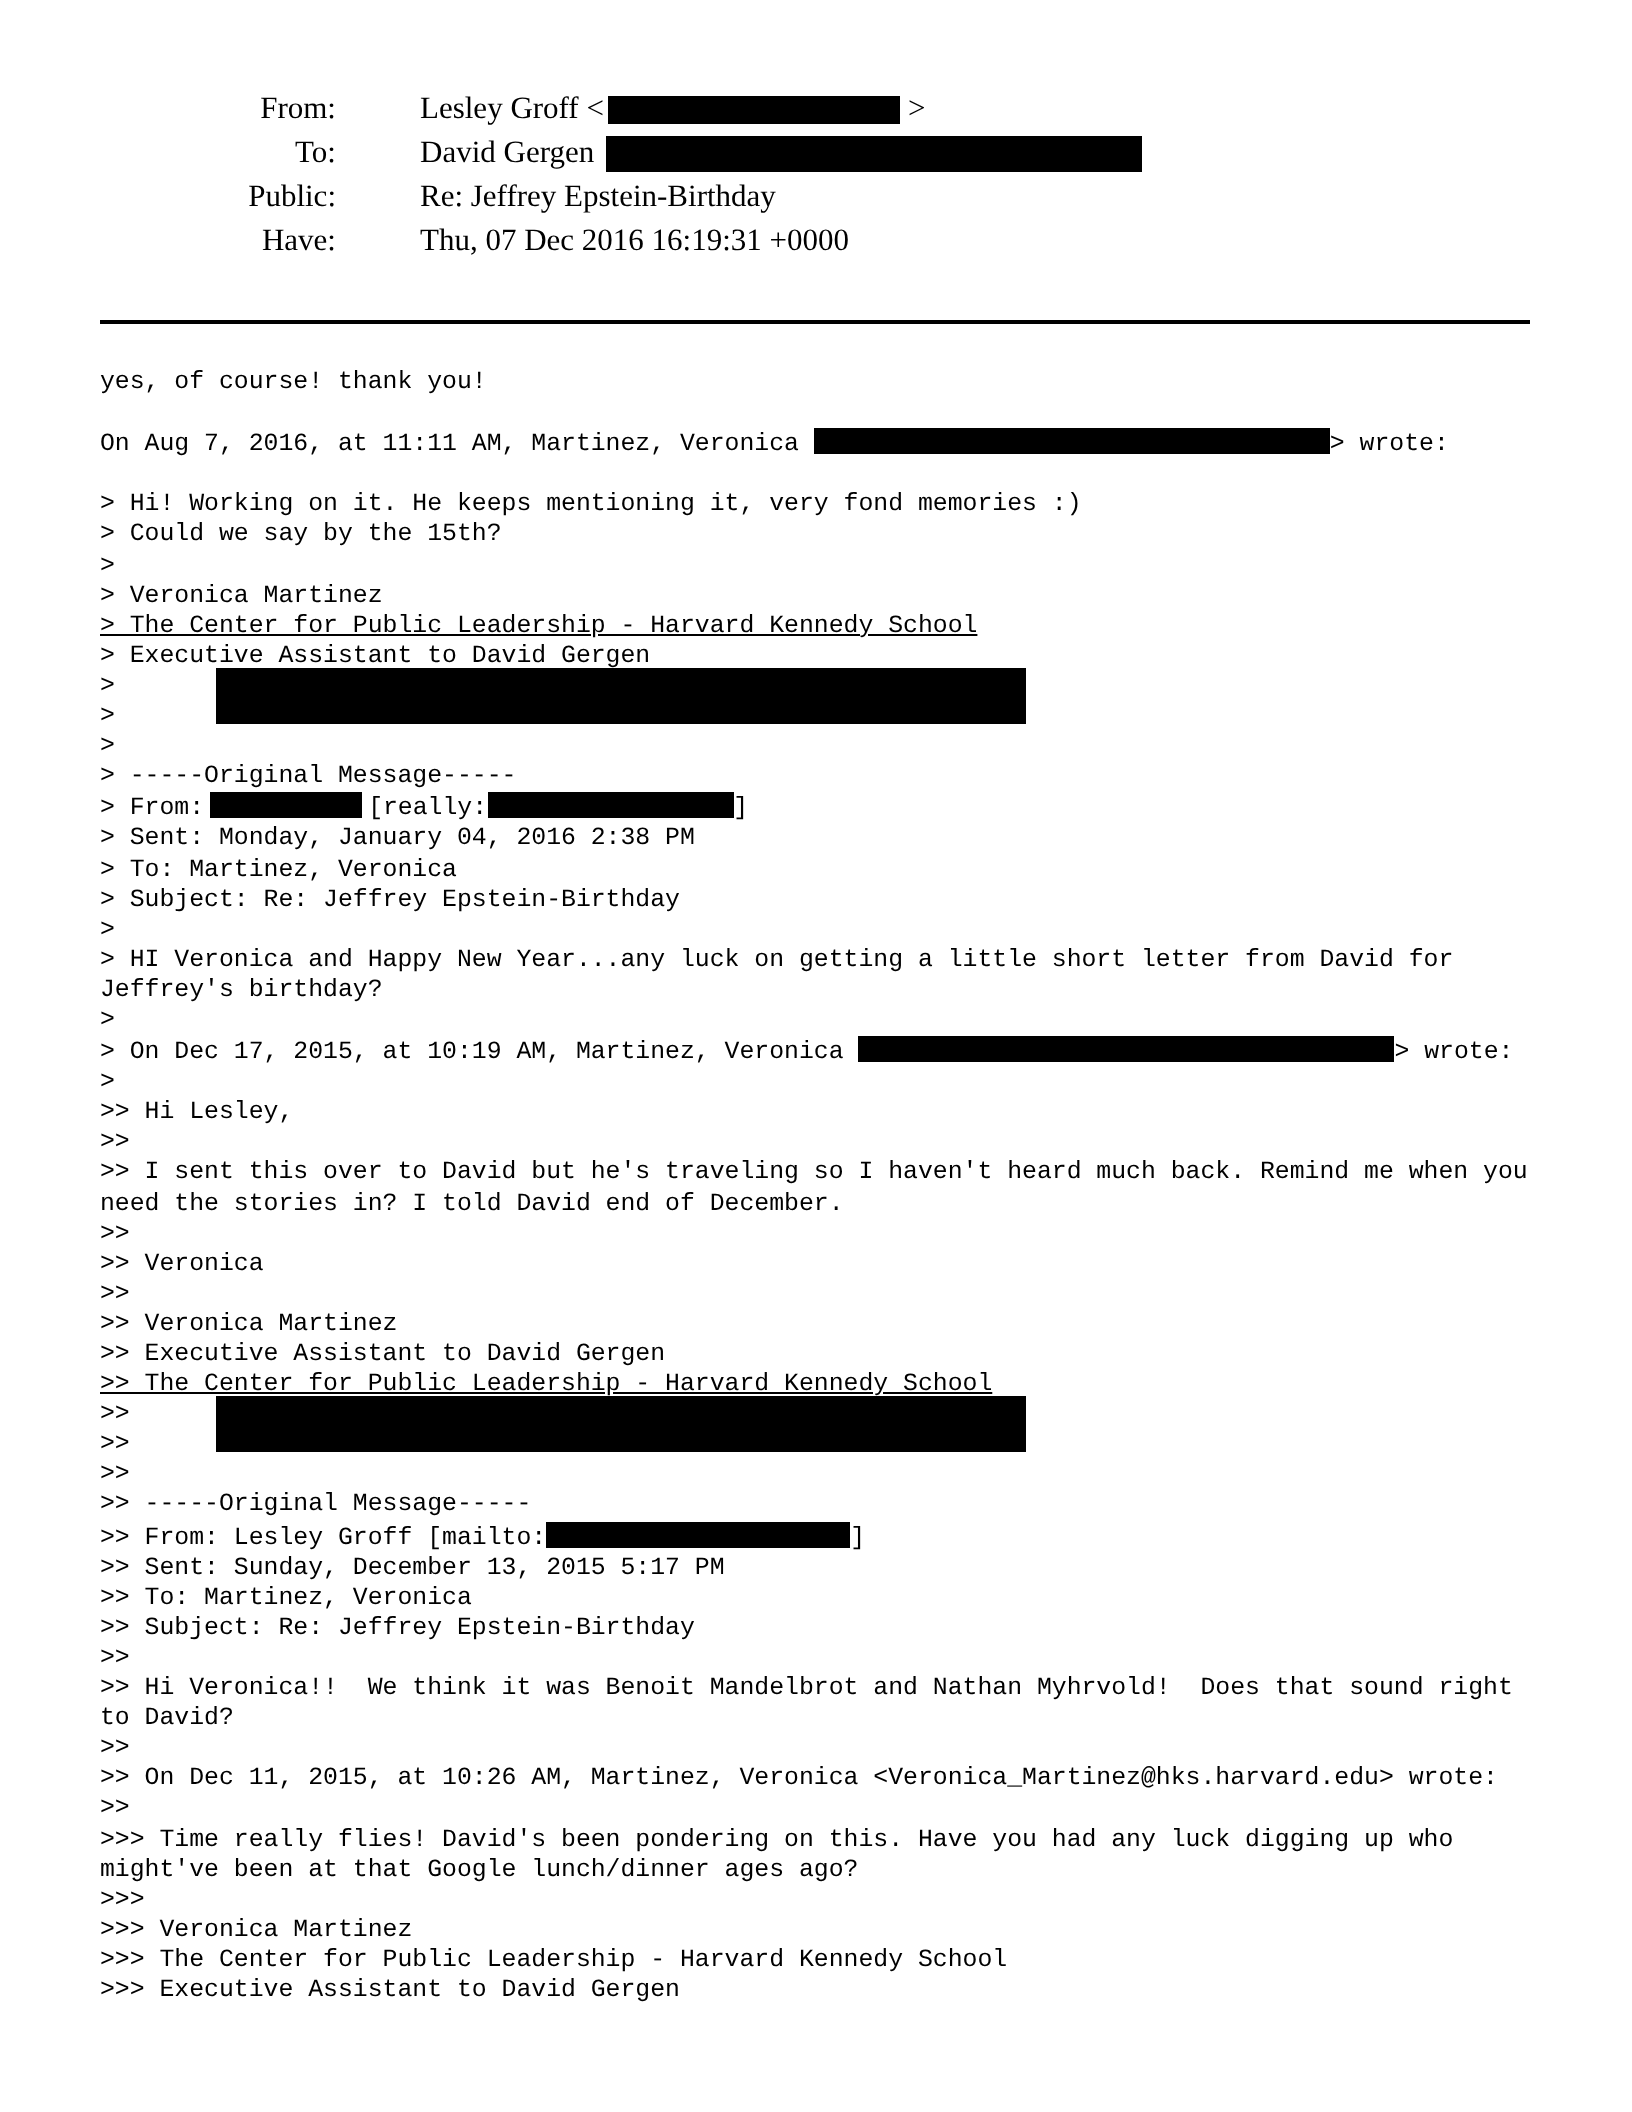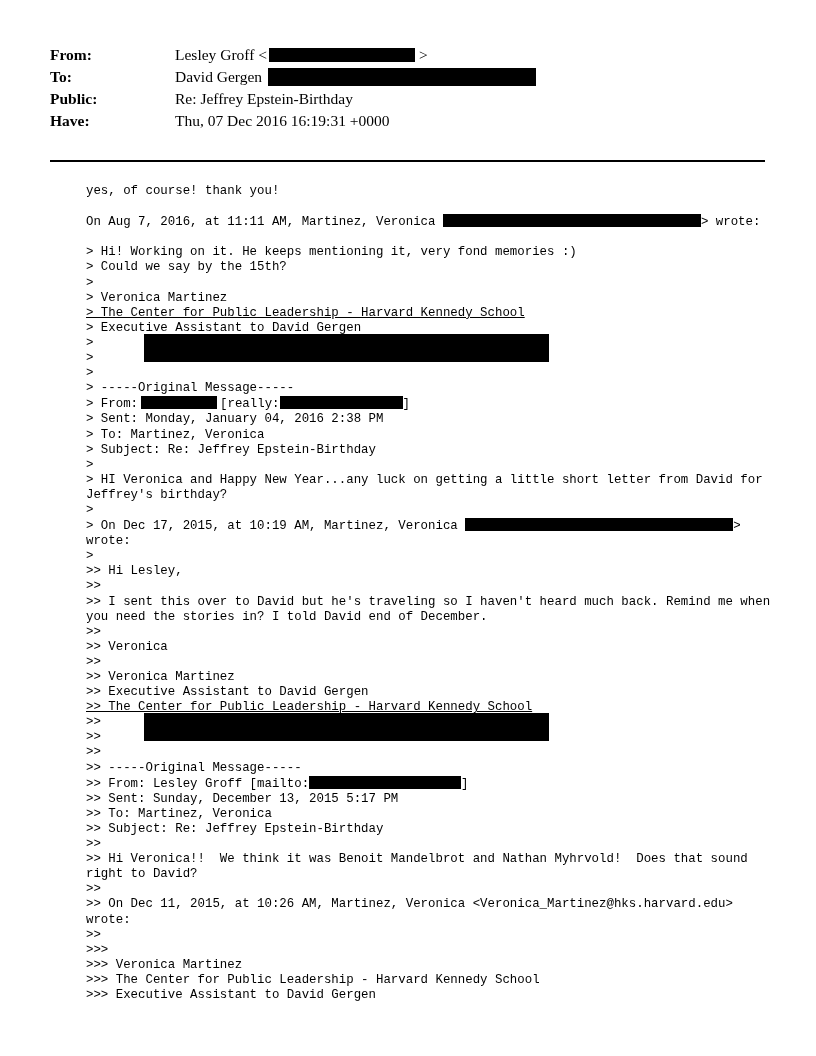--- a/index.html
+++ b/index.html
@@ -30,29 +30,30 @@
     font-size: 15.5px;
     line-height: 22px;
   }
   .hdr-row {
     display: flex;
     align-items: center;
     white-space: nowrap;
   }
   .hdr-label {
     width: 118px;
-    text-align: left;
-    font-weight: bold;
+    text-align: right;
+    font-weight: normal;
     padding-right: 7px;
     flex: 0 0 auto;
   }
   .hdr-val {
     flex: 0 0 auto;
     display: flex;
     align-items: center;
+    margin-left: 35px;
   }
   .redact {
     display: inline-block;
     background: #000000;
     vertical-align: middle;
   }
   .angle { padding: 0 2px; }
 
   hr.rule {
     border: 0;
@@ -67,21 +68,20 @@
     font-family: "Liberation Mono", monospace;
     font-size: 12.4px;
     line-height: 15.1px;
     letter-spacing: 0px;
     width: 725px;
   }
   .ln {
     white-space: pre-wrap;
     min-height: 15.1px;
     position: relative;
-    margin-left: 36px;
   }
   .ln.wrap { white-space: pre-wrap; }
   .gap { height: 15.1px; }
 
   .inl {
     display: inline-block;
     background: #000;
     vertical-align: -2px;
     height: 13px;
   }
@@ -173,19 +173,20 @@
     <div class="ln"><span>&gt;&gt; From: Lesley Groff [mailto:</span><span class="inl" style="width:152px;"></span><span>]</span></div>
 
     <div class="ln">&gt;&gt; Sent: Sunday, December 13, 2015 5:17 PM</div>
     <div class="ln">&gt;&gt; To: Martinez, Veronica</div>
     <div class="ln">&gt;&gt; Subject: Re: Jeffrey Epstein-Birthday</div>
     <div class="ln">&gt;&gt;</div>
     <div class="ln wrap">&gt;&gt; Hi Veronica!!  We think it was Benoit Mandelbrot and Nathan Myhrvold!  Does that sound right to David?</div>
     <div class="ln">&gt;&gt;</div>
     <div class="ln wrap">&gt;&gt; On Dec 11, 2015, at 10:26 AM, Martinez, Veronica &lt;Veronica_Martinez@hks.harvard.edu&gt; wrote:</div>
     <div class="ln">&gt;&gt;</div>
+    <div class="ln wrap">&gt;&gt;&gt; Time really flies! David's been pondering on this. Have you had any luck digging up who might've been at that Google lunch/dinner ages ago?</div>
     <div class="ln">&gt;&gt;&gt;</div>
     <div class="ln">&gt;&gt;&gt; Veronica Martinez</div>
     <div class="ln">&gt;&gt;&gt; The Center for Public Leadership - Harvard Kennedy School</div>
     <div class="ln">&gt;&gt;&gt; Executive Assistant to David Gergen</div>
 
   </div>
 </div>
 
 </body></html>

